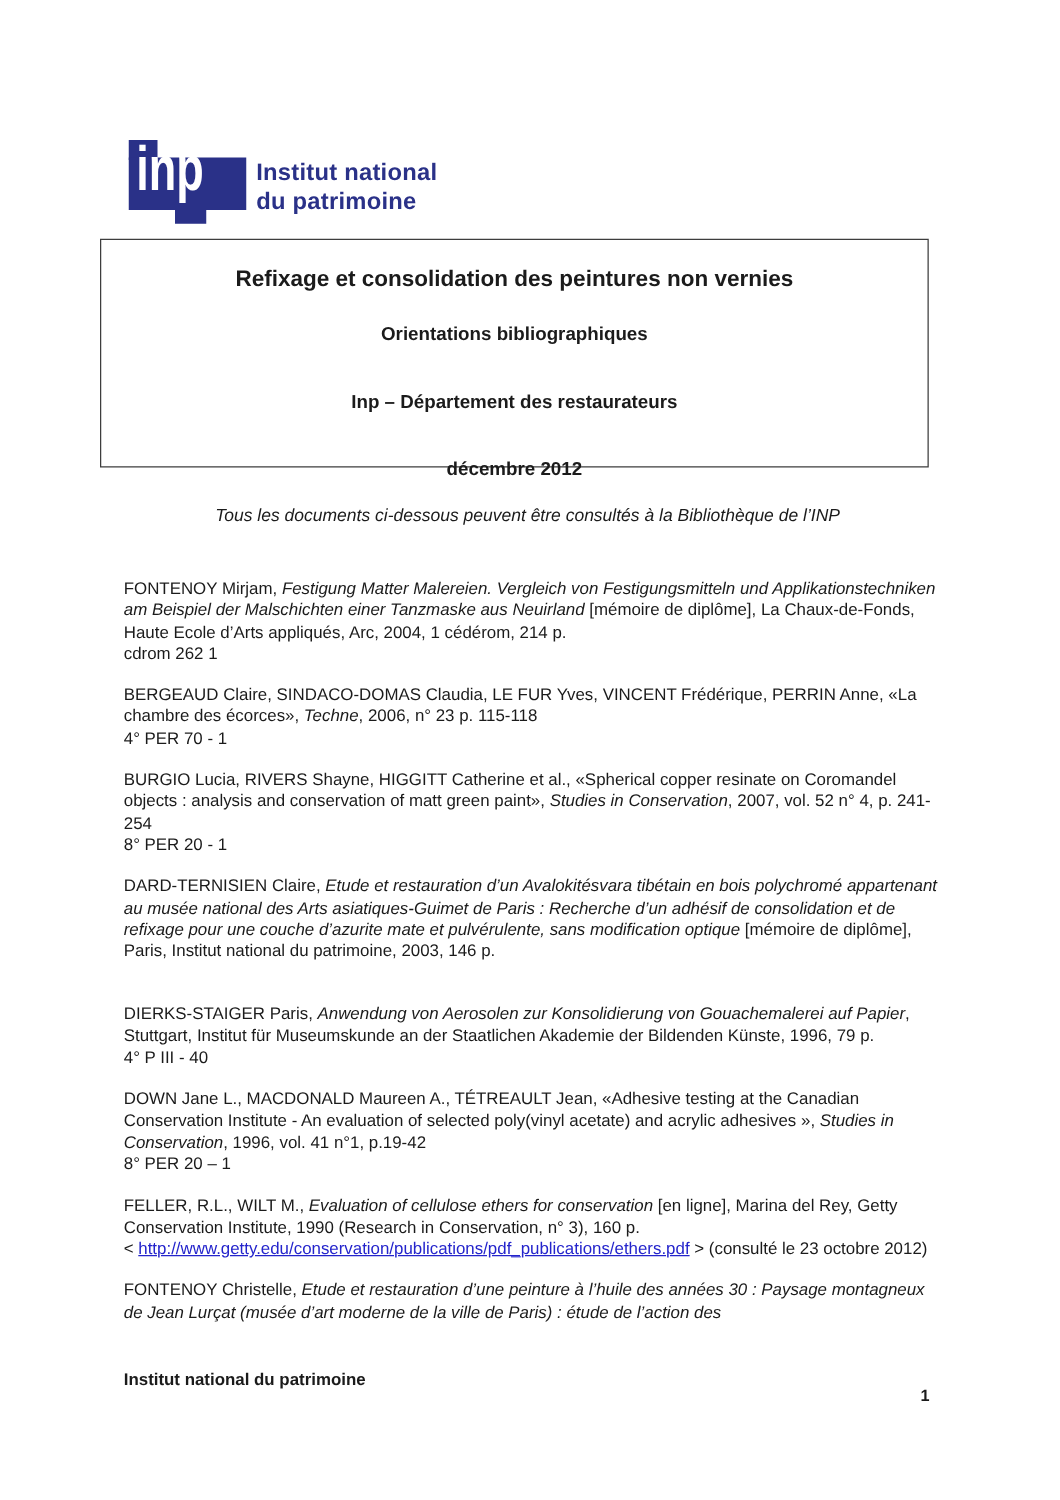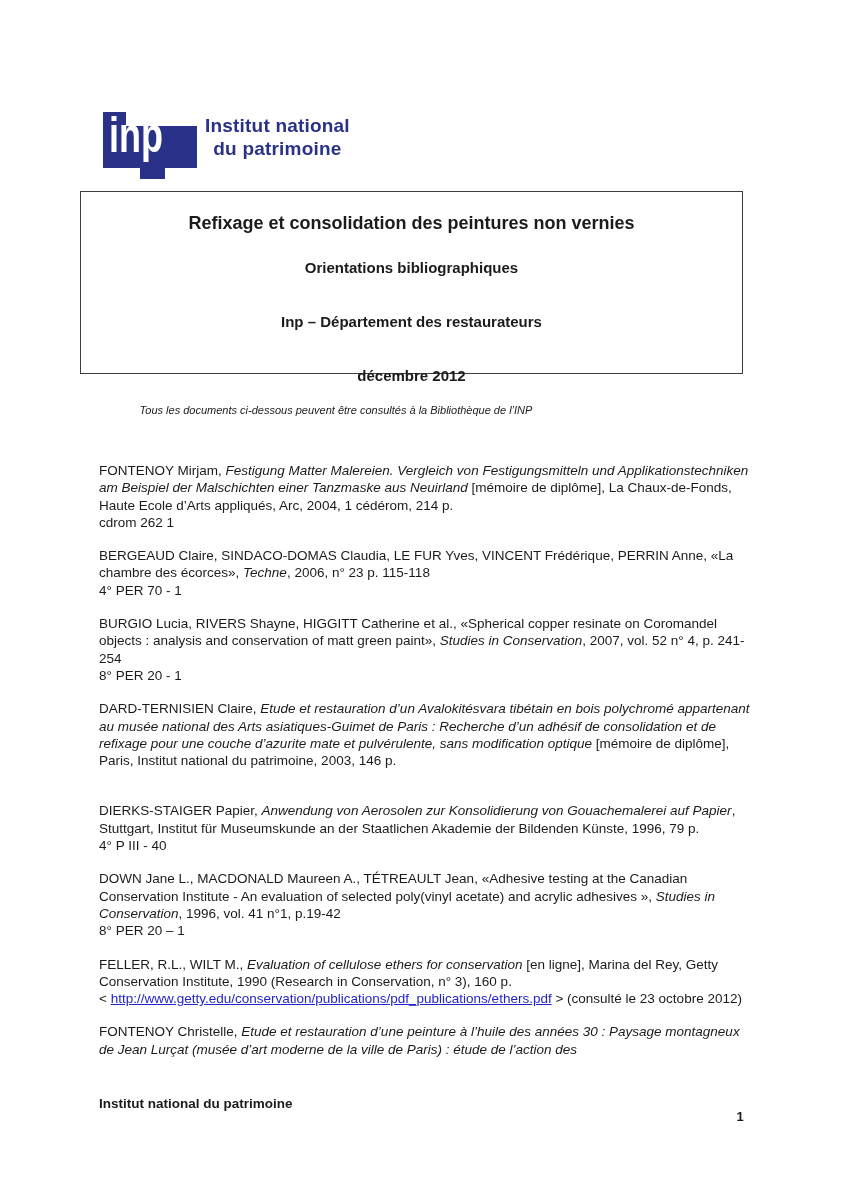--- a/index.html
+++ b/index.html
@@ -27,41 +27,41 @@
   .logo-tab-top    { position: absolute; left: 1px;  top: 0;    width: 23px; height: 16px; background: var(--brand); }
   .logo-main       { position: absolute; left: 1px;  top: 14px; width: 94px; height: 42px; background: var(--brand); }
   .logo-tab-bottom { position: absolute; left: 38px; top: 56px; width: 25px; height: 11px; background: var(--brand); }
   .logo-inp {
     position: absolute; left: 7px; top: -2px;
     color: #ffffff; font-weight: bold; font-size: 50px; line-height: 1;
     transform: scaleX(0.72); transform-origin: 0 0;
     letter-spacing: 0px; white-space: nowrap;
   }
   .wordmark {
-    position: absolute; left: 205px; top: 115px;
+    position: absolute; left: 205px; top: 128px;
     color: var(--brand); font-weight: bold;
-    font-size: 19px; line-height: 22.5px; letter-spacing: 0.2px; text-align: center;
+    font-size: 19px; line-height: 22.5px; letter-spacing: 0.2px;
   }
 
   
   .title-box {
     position: absolute; left: 80px; top: 191px;
     width: 663px; height: 183px;
     border: 1.5px solid var(--box-border);
     text-align: center;
     background: #ffffff;
   }
   .title-box .main-title { margin-top: 21px; font-size: 18px; font-weight: bold; }
   .title-box .sub        { margin-top: 25px; font-size: 15px; font-weight: bold; }
   .title-box .sub2       { margin-top: 37px; font-size: 15px; font-weight: bold; }
 
   
   .notice {
     position: absolute; left: 0; top: 404px; width: 672px;
-    text-align: center; font-style: italic; font-size: 11px;
+    text-align: right; font-style: italic; font-size: 14px;
   }
 
   
   .bibliography {
     position: absolute; left: 99px; top: 462px; width: 654px;
     font-size: 13.5px; line-height: 17.3px;
   }
   .bibliography p.entry { margin: 0 0 16px 0; white-space: pre-wrap; }
   .bibliography p.entry.gap-after { margin-bottom: 33px; }
   .bibliography .it { font-style: italic; }
@@ -106,21 +106,21 @@
   <div class="notice">Tous les documents ci-dessous peuvent être consultés à la Bibliothèque de l’INP</div>
 
   <div class="bibliography">
       <p class="entry"><span>FONTENOY Mirjam, </span><span class="it">Festigung Matter Malereien. Vergleich von Festigungsmitteln und Applikationstechniken am Beispiel der Malschichten einer Tanzmaske aus Neuirland</span><span> [mémoire de diplôme], La Chaux-de-Fonds, Haute Ecole d’Arts appliqués, Arc, 2004, 1 cédérom, 214 p.
 cdrom 262 1</span></p>
       <p class="entry"><span>BERGEAUD Claire, SINDACO-DOMAS Claudia, LE FUR Yves, VINCENT Frédérique, PERRIN Anne, «La chambre des écorces», </span><span class="it">Techne</span><span>, 2006, n° 23 p. 115-118
 4° PER 70 - 1</span></p>
       <p class="entry"><span>BURGIO Lucia, RIVERS Shayne, HIGGITT Catherine et al., «Spherical copper resinate on Coromandel objects : analysis and conservation of matt green paint», </span><span class="it">Studies in Conservation</span><span>, 2007, vol. 52 n° 4, p. 241-254
 8° PER 20 - 1</span></p>
       <p class="entry gap-after"><span>DARD-TERNISIEN Claire, </span><span class="it">Etude et restauration d’un Avalokitésvara tibétain en bois polychromé appartenant au musée national des Arts asiatiques-Guimet de Paris : Recherche d’un adhésif de consolidation et de refixage pour une couche d’azurite mate et pulvérulente, sans modification optique</span><span> [mémoire de diplôme], Paris, Institut national du patrimoine, 2003, 146 p.</span></p>
-      <p class="entry"><span>DIERKS-STAIGER Papier, </span><span class="it">Anwendung von Aerosolen zur Konsolidierung von Gouachemalerei auf Papier</span><span>, Stuttgart, Institut für Museumskunde an der Staatlichen Akademie der Bildenden Künste, 1996, 79 p.
+      <p class="entry"><span>DIERKS-STAIGER Paris, </span><span class="it">Anwendung von Aerosolen zur Konsolidierung von Gouachemalerei auf Papier</span><span>, Stuttgart, Institut für Museumskunde an der Staatlichen Akademie der Bildenden Künste, 1996, 79 p.
 4° P III - 40</span></p>
       <p class="entry"><span>DOWN Jane L., MACDONALD Maureen A., TÉTREAULT Jean, «Adhesive testing at the Canadian Conservation Institute - An evaluation of selected poly(vinyl acetate) and acrylic adhesives », </span><span class="it">Studies in Conservation</span><span>, 1996, vol. 41 n°1, p.19-42
 8° PER 20 – 1</span></p>
       <p class="entry"><span>FELLER, R.L., WILT M., </span><span class="it">Evaluation of cellulose ethers for conservation</span><span> [en ligne], Marina del Rey, Getty Conservation Institute, 1990 (Research in Conservation, n° 3), 160 p.
 &lt; </span><a href="#">http://www.getty.edu/conservation/publications/pdf_publications/ethers.pdf</a><span> &gt; (consulté le 23 octobre 2012)</span></p>
       <p class="entry"><span>FONTENOY Christelle, </span><span class="it">Etude et restauration d’une peinture à l’huile des années 30 : Paysage montagneux de Jean Lurçat (musée d’art moderne de la ville de Paris) : étude de l’action des</span></p>
     </div>
 
   <div class="footer-inst">Institut national du patrimoine</div>
   <div class="footer-page">1</div>

